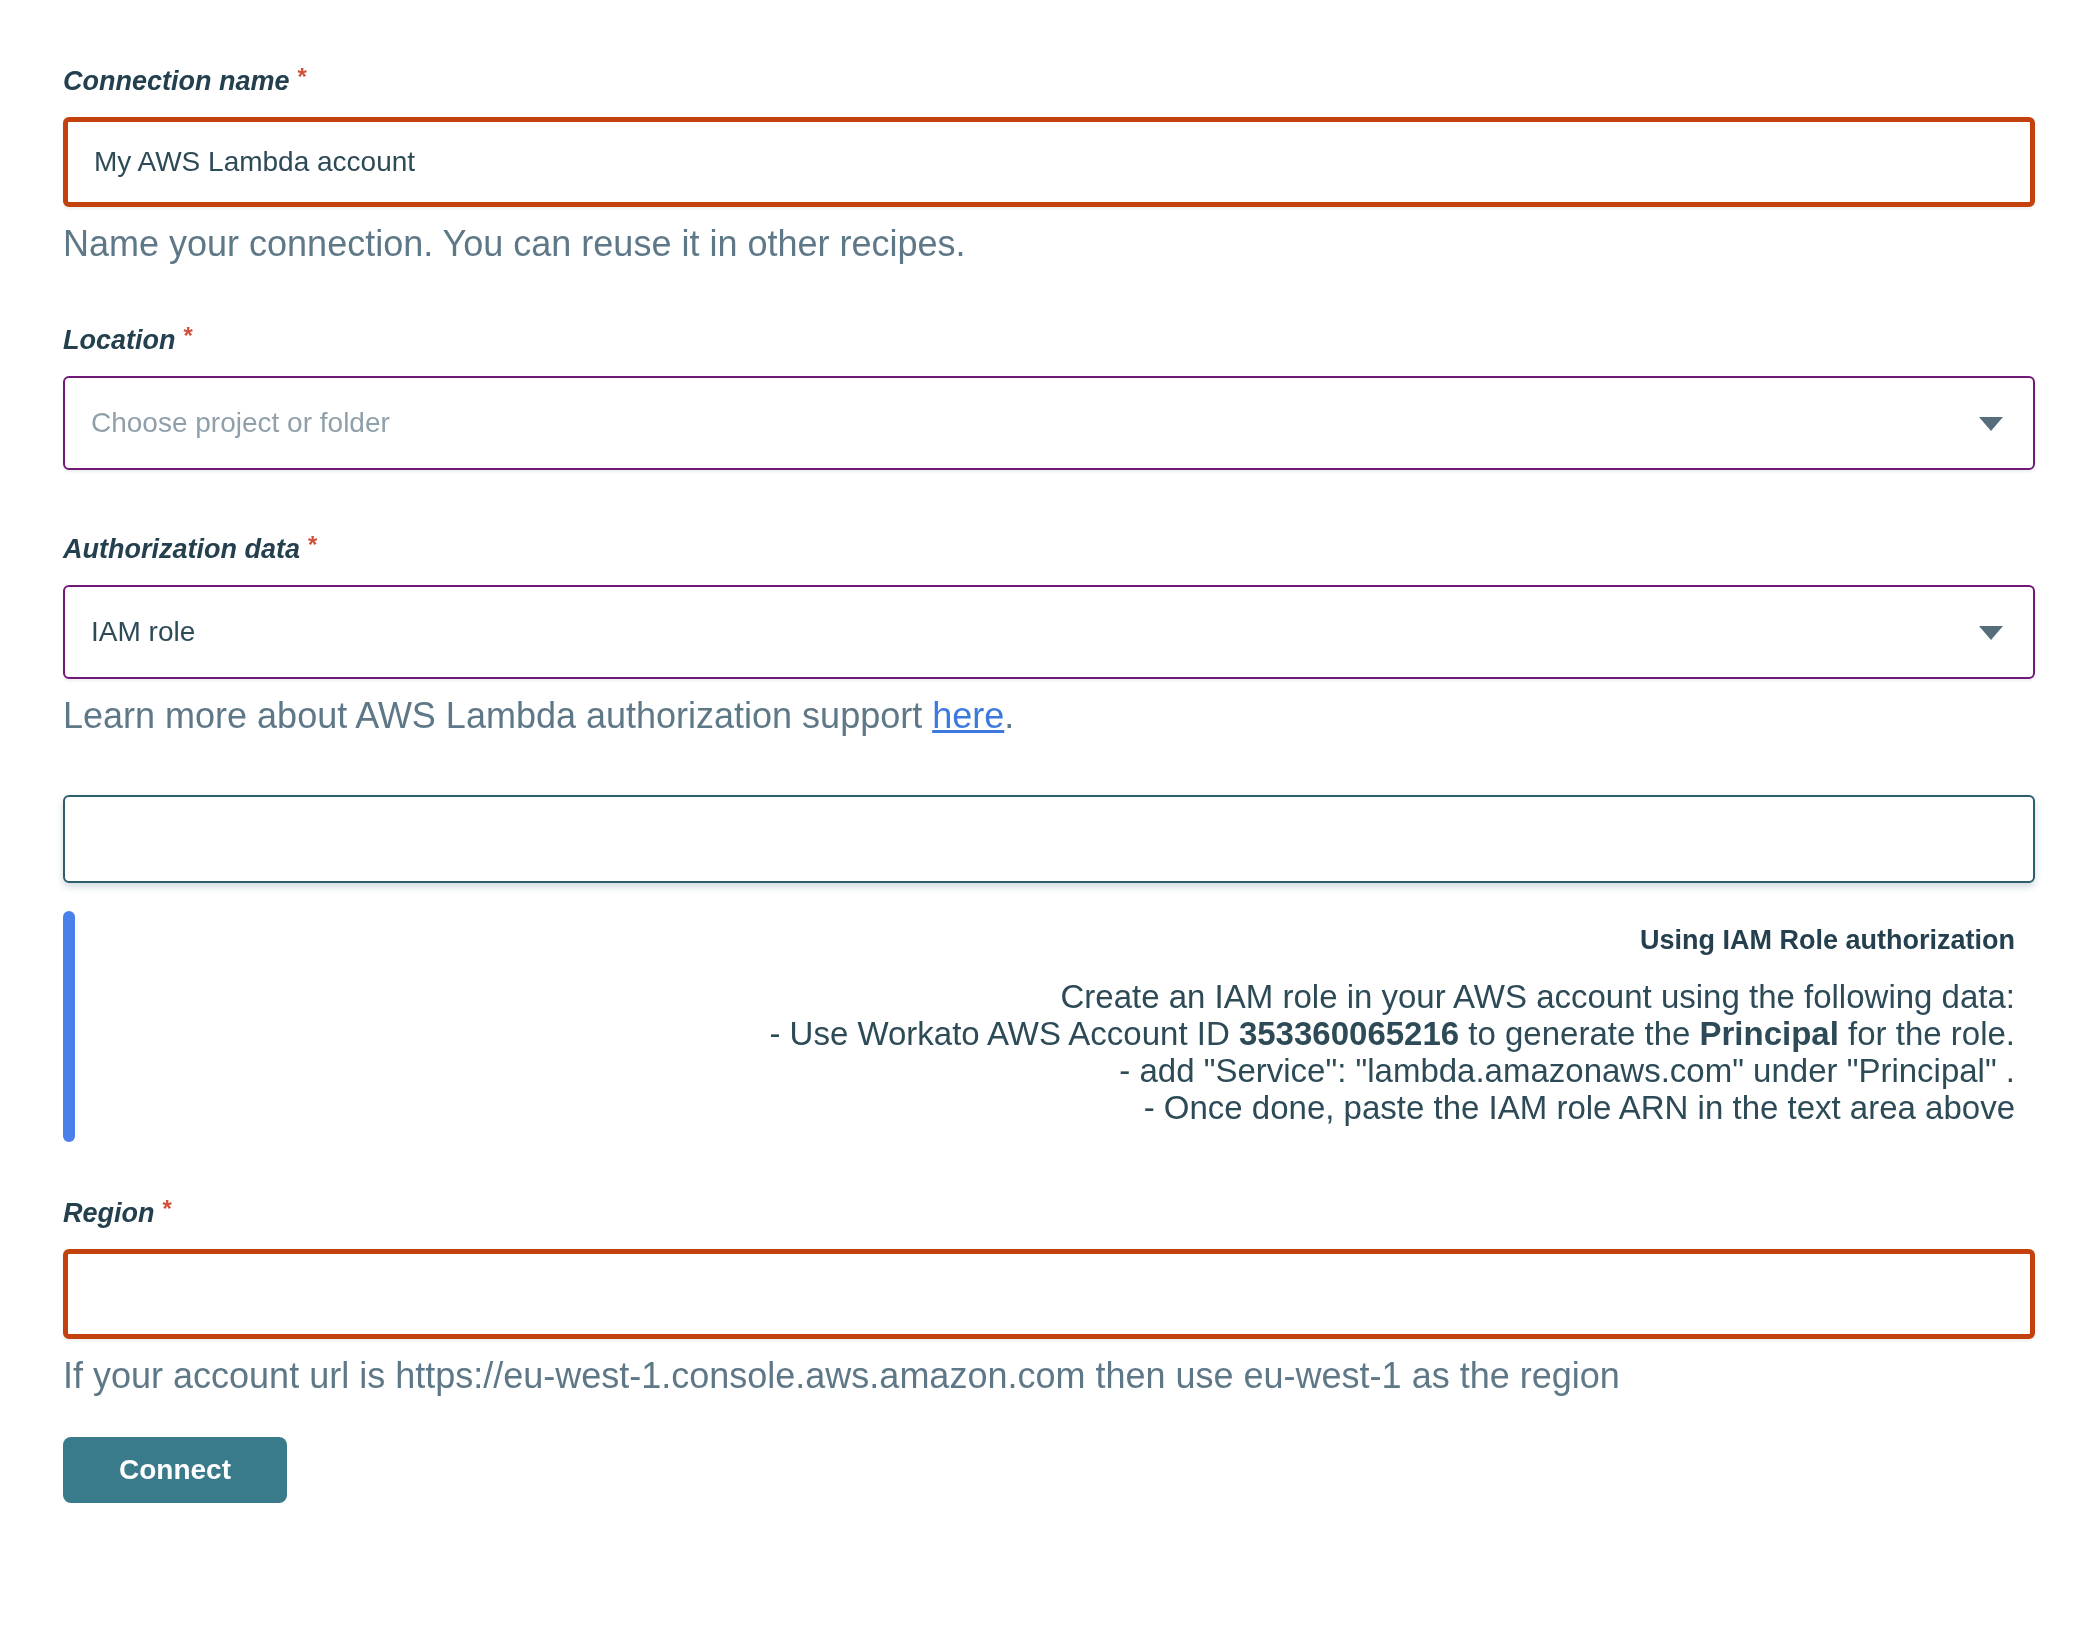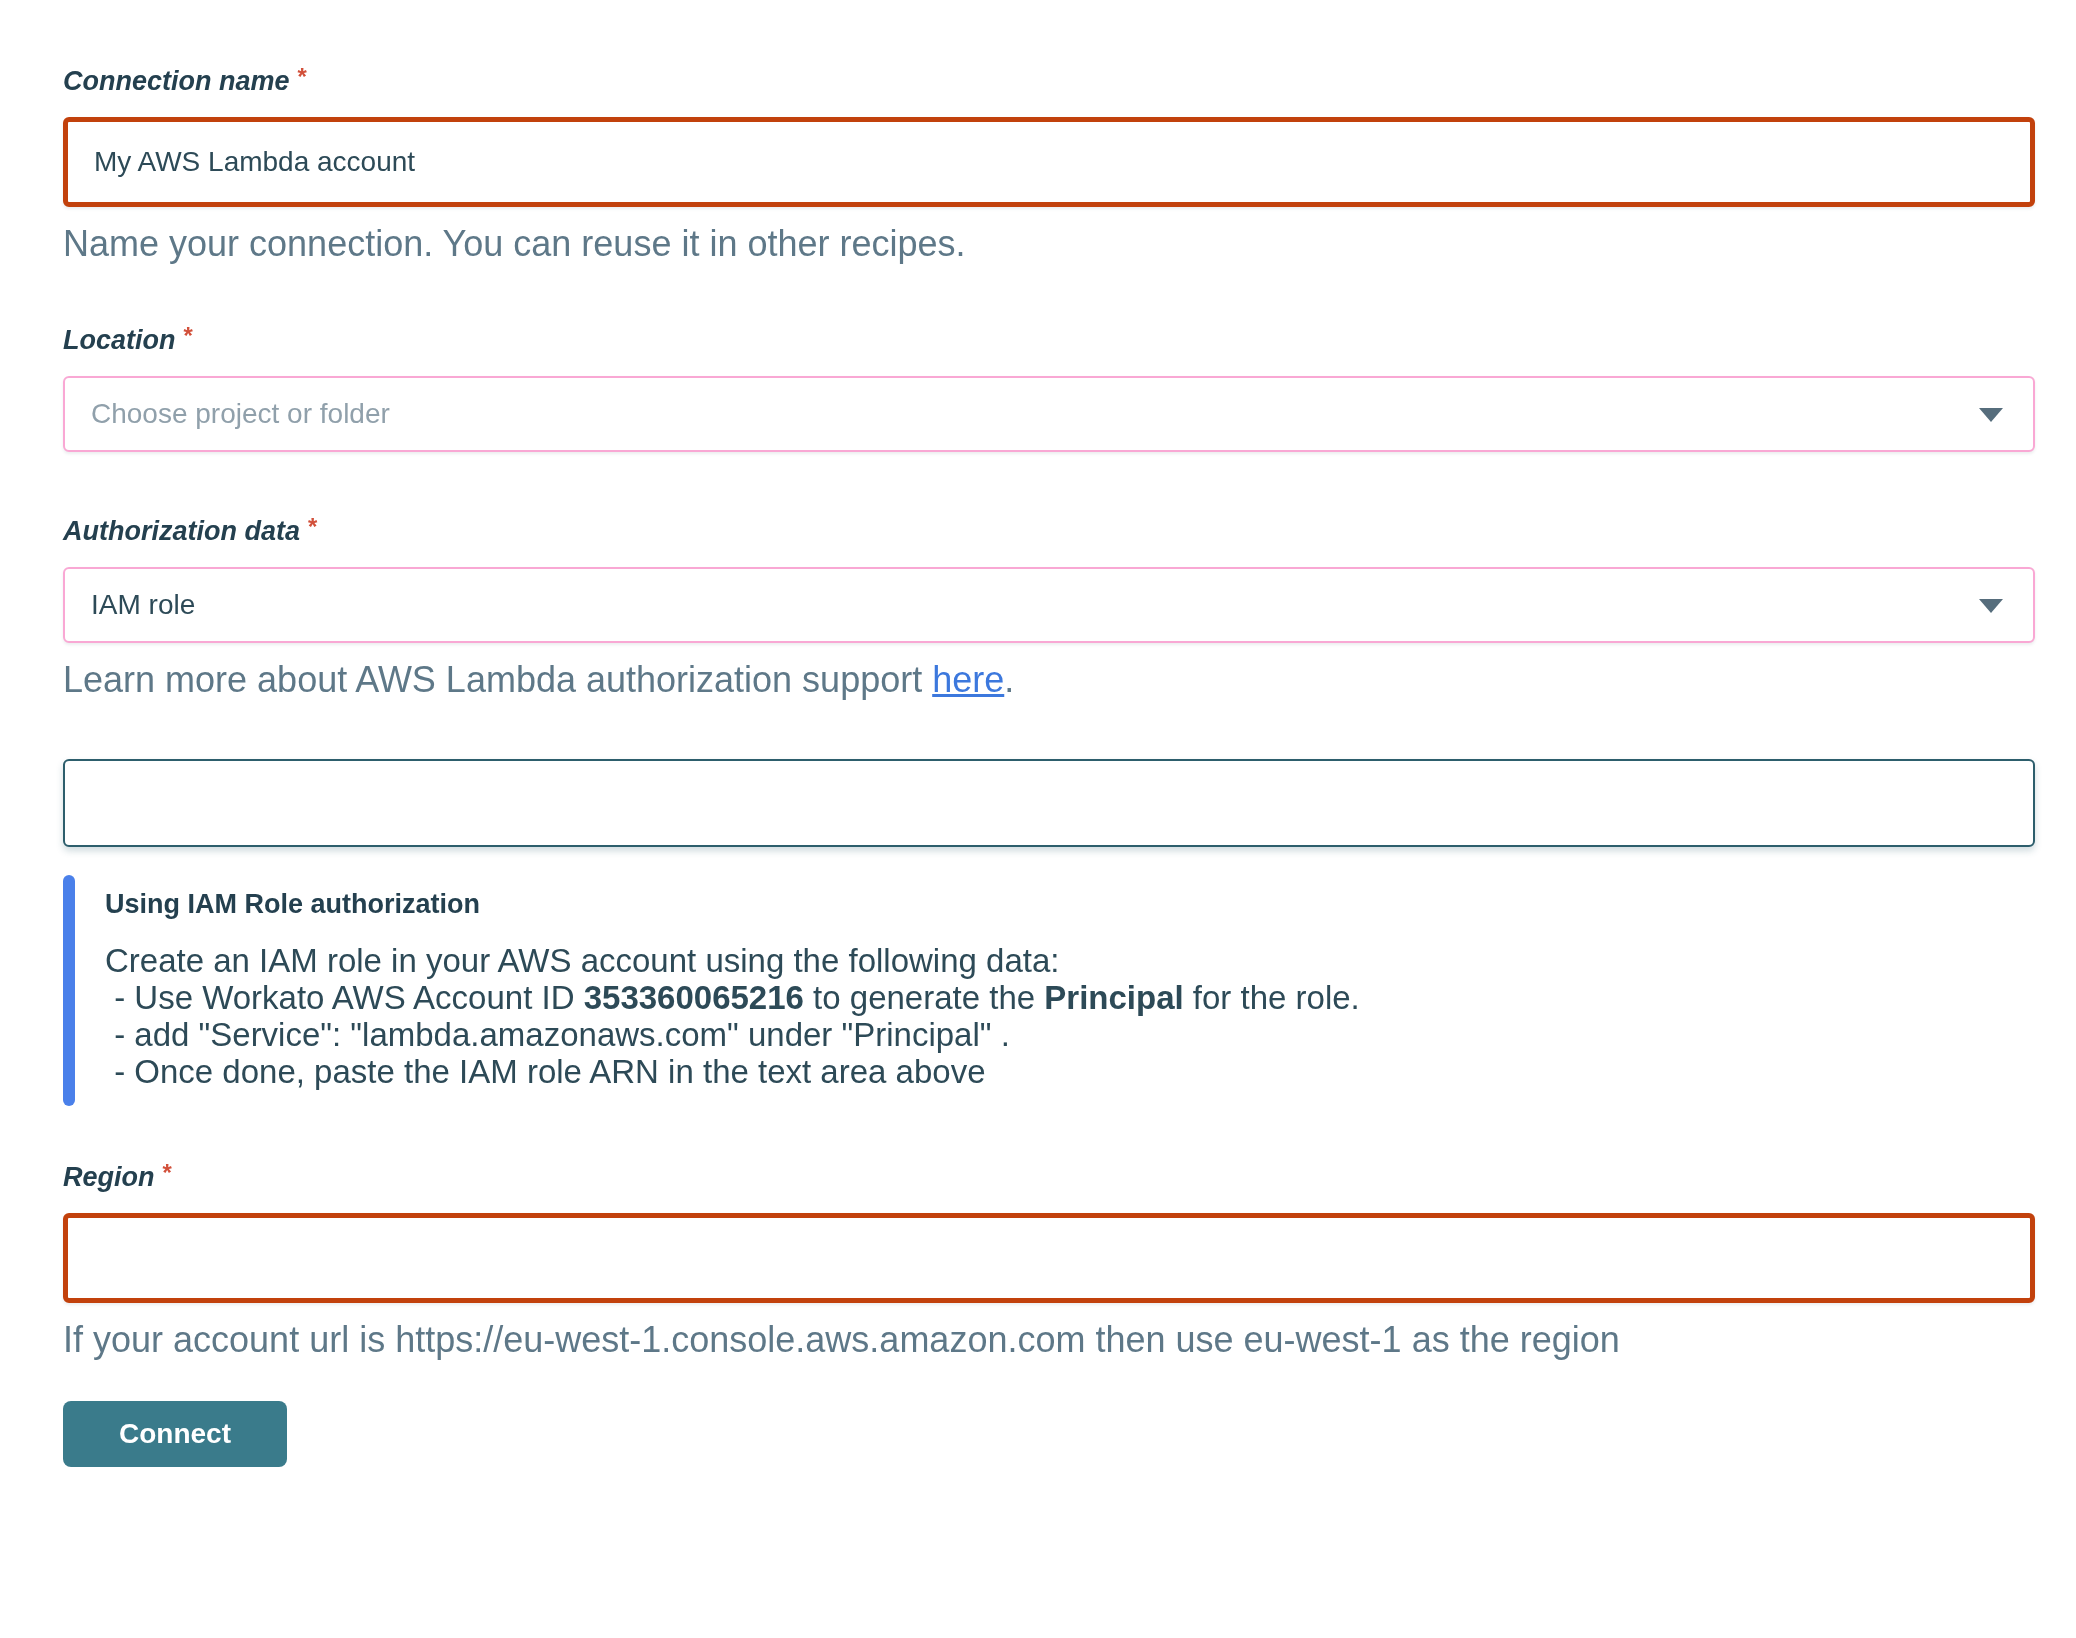--- a/index.html
+++ b/index.html
@@ -53,22 +53,22 @@
     padding: 0 26px;
     outline: none;
     background: #ffffff;
   }
   .text-input::placeholder { color: #90a0ab; }
 
   .dropdown {
     box-sizing: border-box;
     position: relative;
     width: 100%;
-    height: 76px;
-    border: 2px solid #f9a8d4;
+    height: 94px;
+    border: 2px solid #701a75;
     border-radius: 6px;
     box-shadow: 0 2px 3px rgba(70, 90, 100, 0.10);
     background: #ffffff;
     display: flex;
     align-items: center;
     padding: 0 70px 0 26px;
     cursor: pointer;
   }
   .dropdown .value { font-size: 28px; color: #2d4a57; }
   .dropdown .placeholder { color: #90a0ab; }
@@ -111,20 +111,21 @@
     color: #3c78dd;
     text-decoration: underline;
     cursor: pointer;
   }
 
   .info-box {
     position: relative;
     margin-top: 28px;
     margin-bottom: 54px;
     padding: 14px 20px 16px 42px;
+    text-align: right;
   }
   .info-bar {
     position: absolute;
     left: 0;
     top: 0;
     bottom: 0;
     width: 12px;
     border-radius: 7px;
     background: #4a80ea;
   }

